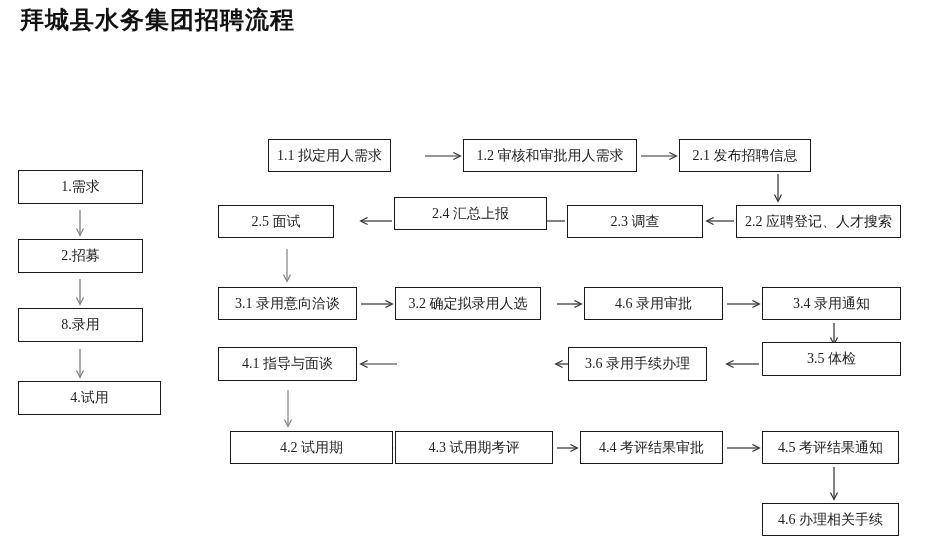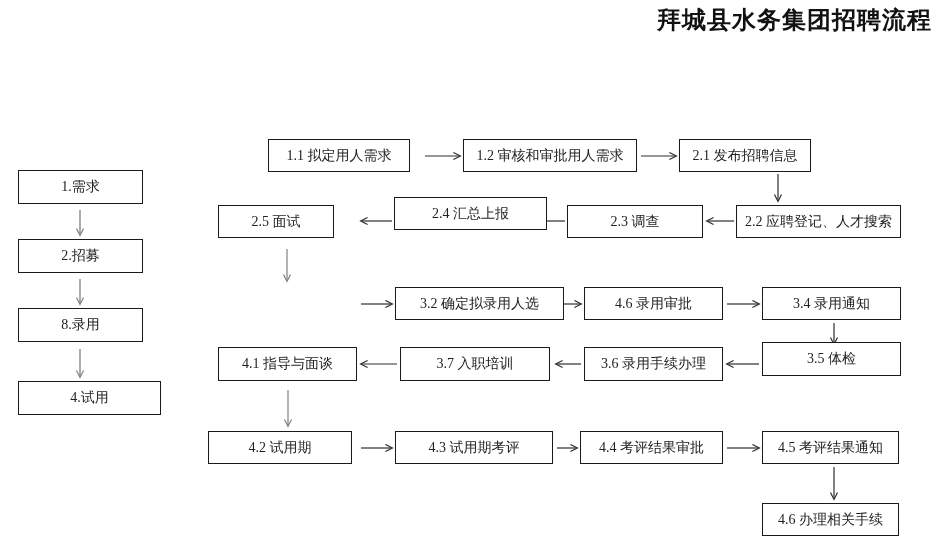--- a/index.html
+++ b/index.html
@@ -9,21 +9,21 @@
     height: 540px;
     background: #ffffff;
     font-family: "Liberation Serif", "DejaVu Serif", serif;
     overflow: hidden;
   }
   .title {
     position: absolute;
     left: 0; right: 0; top: 4px;
     margin: 0;
     padding-left: 20px;
-    text-align: right;
+    text-align: left;
     font-size: 24px;
     font-weight: bold;
     color: #111111;
     letter-spacing: 1px;
   }
   .box {
     position: absolute;
     height: 33px;
     border: 1px solid #1a1a1a;
     background: #ffffff;
@@ -92,38 +92,38 @@
     <line x1="727" y1="448" x2="759" y2="448" stroke="#2e2e2e" stroke-width="1.2" marker-end="url(#mDark)"></line>
 
     <line x1="834" y1="467" x2="834" y2="499" stroke="#2e2e2e" stroke-width="1.2" marker-end="url(#mDark)"></line>
   </svg>
 
   <div class="box stage" style="left:18px;top:170px;width:125px">1.需求</div>
   <div class="box stage" style="left:18px;top:239px;width:125px">2.招募</div>
   <div class="box stage" style="left:18px;top:308px;width:125px">8.录用</div>
   <div class="box stage" style="left:18px;top:381px;width:143px">4.试用</div>
 
-  <div class="box" style="left:268px;top:139px;width:142px">1.1 拟定用人需求</div>
+  <div class="box" style="left:268px;top:139px;width:123px">1.1 拟定用人需求</div>
   <div class="box" style="left:463px;top:139px;width:174px">1.2 审核和审批用人需求</div>
   <div class="box" style="left:679px;top:139px;width:132px">2.1 发布招聘信息</div>
 
   <div class="box" style="left:218px;top:205px;width:116px">2.5 面试</div>
   <div class="box" style="left:394px;top:197px;width:153px">2.4 汇总上报</div>
   <div class="box" style="left:567px;top:205px;width:136px">2.3 调查</div>
   <div class="box" style="left:736px;top:205px;width:165px">2.2 应聘登记、人才搜索</div>
 
-  <div class="box" style="left:395px;top:287px;width:169px">3.2 确定拟录用人选</div>
+  <div class="box" style="left:218px;top:287px;width:139px">3.1 录用意向洽谈</div>
+  <div class="box" style="left:395px;top:287px;width:146px">3.2 确定拟录用人选</div>
   <div class="box" style="left:584px;top:287px;width:139px">4.6 录用审批</div>
   <div class="box" style="left:762px;top:287px;width:139px">3.4 录用通知</div>
 
   <div class="box stage" style="left:218px;top:347px;width:139px">4.1 指导与面谈</div>
-  <div class="box stage" style="left:400px;top:347px;width:150px">3.7 入职培训</div>
-  <div class="box stage" style="left:584px;top:347px;width:139px">3.6 录用手续办理</div>
+  <div class="box stage" style="left:568px;top:347px;width:139px">3.6 录用手续办理</div>
   <div class="box stage" style="left:762px;top:342px;width:139px">3.5 体检</div>
 
-  <div class="box" style="left:208px;top:431px;width:144px">4.2 试用期</div>
+  <div class="box" style="left:230px;top:431px;width:163px">4.2 试用期</div>
   <div class="box" style="left:395px;top:431px;width:158px">4.3 试用期考评</div>
   <div class="box" style="left:580px;top:431px;width:143px">4.4 考评结果审批</div>
   <div class="box" style="left:762px;top:431px;width:137px">4.5 考评结果通知</div>
 
   <div class="box" style="left:762px;top:503px;width:137px">4.6 办理相关手续</div>
 
 </div>
 
 </body></html>

